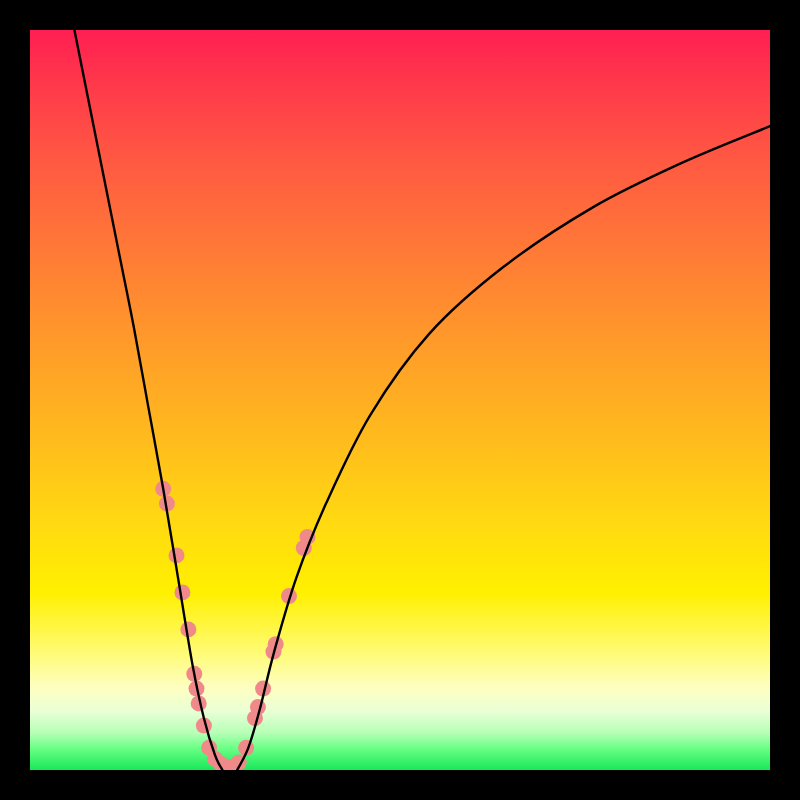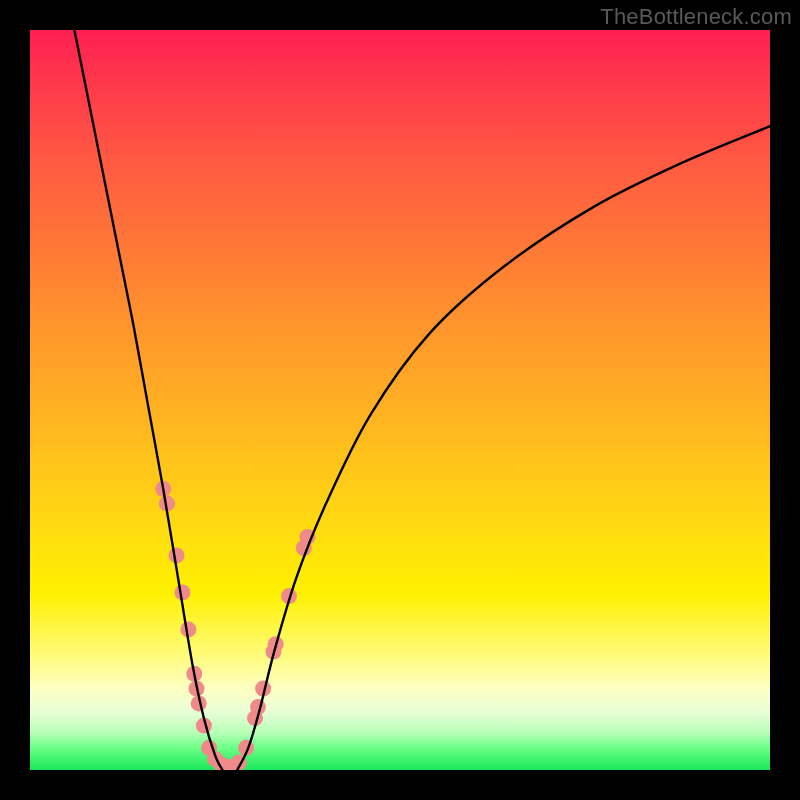--- a/index.html
+++ b/index.html
@@ -59,21 +59,20 @@
     position: absolute;
     inset: 0;
     width: 740px;
     height: 740px;
   }
 </style>
 </head>
 <body>
 
 <div class="frame">
-  <div class="watermark">TheBottleneck.com</div>
 
   <div class="plot">
     <div class="gradient"></div>
     <svg class="curve-layer" viewBox="0 0 740 740" preserveAspectRatio="none">
       <g id="markers-group">
           <circle cx="133.2" cy="458.8" r="8" fill="#f08a8a"></circle>
           <circle cx="136.9" cy="473.6" r="8" fill="#f08a8a"></circle>
           <circle cx="146.52" cy="525.4" r="8" fill="#f08a8a"></circle>
           <circle cx="152.44000000000003" cy="562.4" r="8" fill="#f08a8a"></circle>
           <circle cx="158.35999999999999" cy="599.4" r="8" fill="#f08a8a"></circle>

